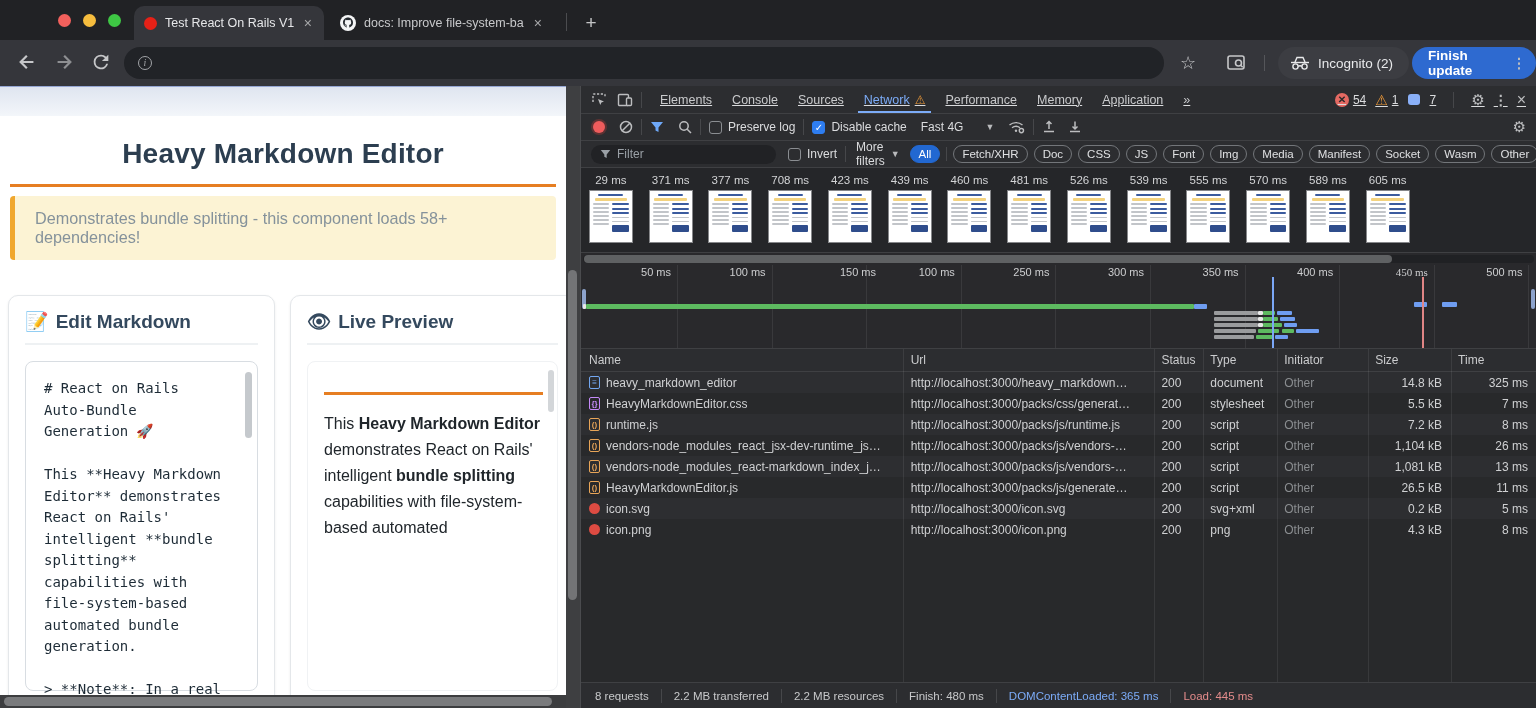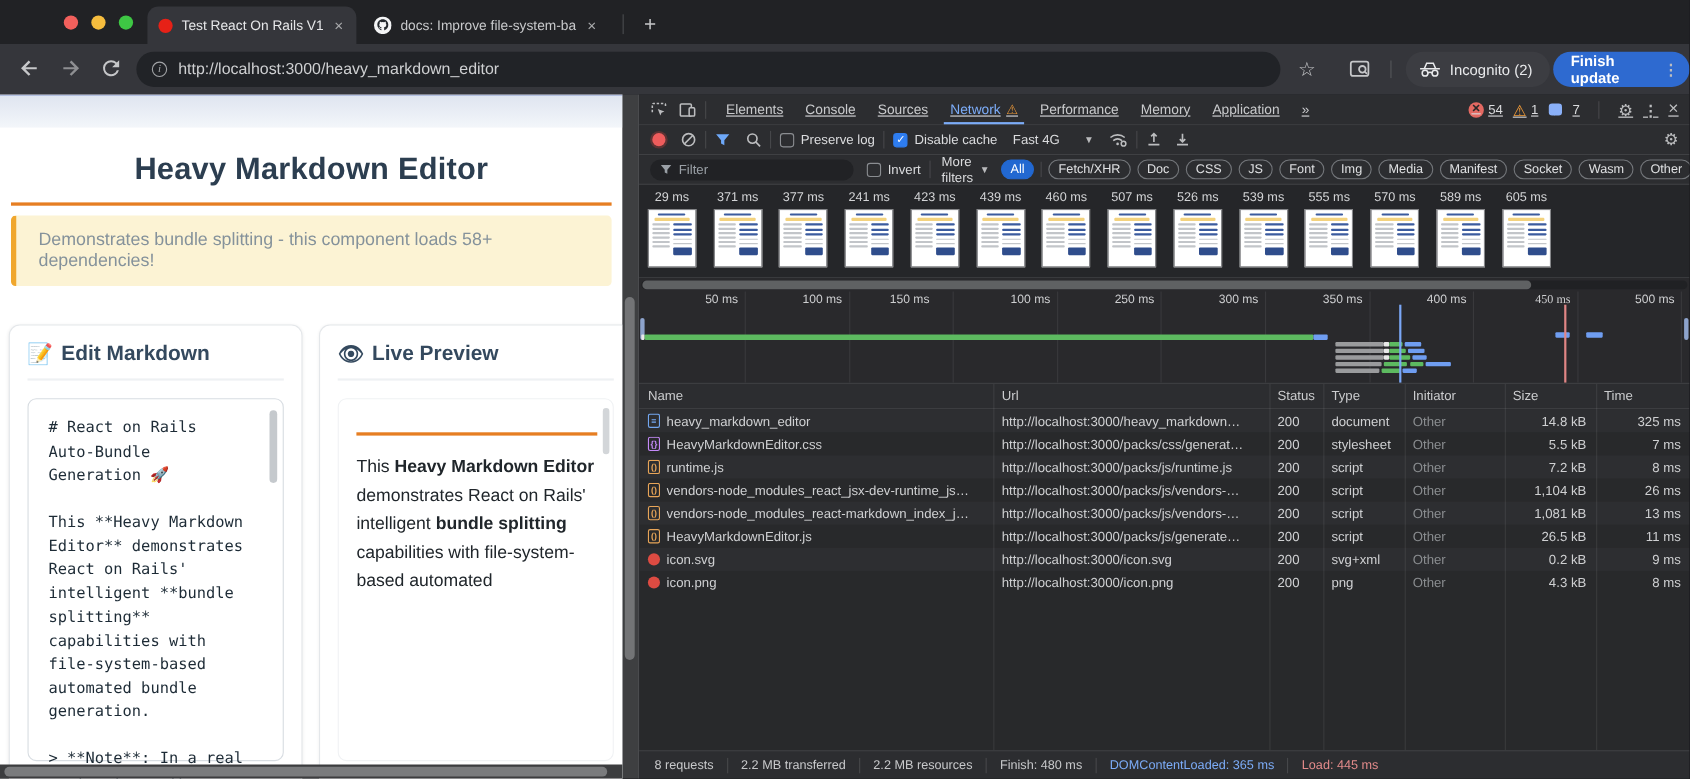--- a/index.html
+++ b/index.html
@@ -188,21 +188,20 @@
           <path d="M5 13h11.2l-4.9 4.9 1.7 1.7L20.6 12 13 4.4l-1.7 1.7L16.2 11H5z"></path>
         </svg>
     </span>
     <span class="navbtn" style="left:90px">
       <svg viewBox="0 0 24 24" fill="#c6c7c9">
           <path d="M17.65 6.35A7.95 7.95 0 0 0 12 4a8 8 0 1 0 7.73 10h-2.08A6 6 0 1 1 12 6c1.66 0 3.14.69 4.22 1.78L13 11h7V4l-2.35 2.35z"></path>
         </svg>
     </span>
     <div class="omnibox">
       <span class="infoicon">i</span>
-      <span>http://localhost:3000/heavy_markdown_editor</span>
     </div>
     <span class="rightbtn" style="left:1180px; font-size:18px;">☆</span>
     <span class="rightbtn" style="left:1226px; top:14px;">
       <svg width="20" height="18" viewBox="0 0 20 18" fill="none" stroke="#c6c7c9" stroke-width="1.6">
         <rect x="2" y="2" width="16" height="13" rx="2"></rect>
           <circle cx="12.5" cy="9" r="3"></circle>
           <path d="M14.7 11.2l2 2"></path>
       </svg>
     </span>
     <div class="tbdiv"></div>
@@ -470,21 +469,21 @@
                 <div class="fl navy" style="height: 2px; margin-bottom: 2.5px;"></div>
                 <div class="fl navy" style="height: 2px; margin-bottom: 2.5px;"></div>
                 <div class="fl gray" style="height: 1.5px; margin-bottom: 2.5px;"></div>
                 <div class="fl gray" style="height: 1.5px; margin-bottom: 2.5px;"></div>
                 <div class="fl block" style="height: 7px; margin-top: 1px;"></div>
               </div>
             </div>
           </div>
         </div>
         <div class="frame">
-          <div class="ftime">241 ms</div>
+          <div class="ftime">708 ms</div>
           <div class="fthumb">
             <div class="fl navy" style="height: 2px; width: 70%; margin: 1px auto 0px;"></div>
             <div class="fl yellow" style="height: 3px; width: 90%; margin: 2px auto 0px;"></div>
             <div class="fcols">
               <div class="fcol">
                 <div class="fl gray" style="height: 1.5px; margin-bottom: 2.5px;"></div>
                 <div class="fl gray" style="height: 1.5px; margin-bottom: 2.5px;"></div>
                 <div class="fl gray" style="height: 1.5px; margin-bottom: 2.5px;"></div>
                 <div class="fl gray" style="height: 1.5px; margin-bottom: 2.5px;"></div>
                 <div class="fl gray" style="height: 1.5px; margin-bottom: 2.5px;"></div>
@@ -570,21 +569,21 @@
                 <div class="fl navy" style="height: 2px; margin-bottom: 2.5px;"></div>
                 <div class="fl navy" style="height: 2px; margin-bottom: 2.5px;"></div>
                 <div class="fl gray" style="height: 1.5px; margin-bottom: 2.5px;"></div>
                 <div class="fl gray" style="height: 1.5px; margin-bottom: 2.5px;"></div>
                 <div class="fl block" style="height: 7px; margin-top: 1px;"></div>
               </div>
             </div>
           </div>
         </div>
         <div class="frame">
-          <div class="ftime">507 ms</div>
+          <div class="ftime">481 ms</div>
           <div class="fthumb">
             <div class="fl navy" style="height: 2px; width: 70%; margin: 1px auto 0px;"></div>
             <div class="fl yellow" style="height: 3px; width: 90%; margin: 2px auto 0px;"></div>
             <div class="fcols">
               <div class="fcol">
                 <div class="fl gray" style="height: 1.5px; margin-bottom: 2.5px;"></div>
                 <div class="fl gray" style="height: 1.5px; margin-bottom: 2.5px;"></div>
                 <div class="fl gray" style="height: 1.5px; margin-bottom: 2.5px;"></div>
                 <div class="fl gray" style="height: 1.5px; margin-bottom: 2.5px;"></div>
                 <div class="fl gray" style="height: 1.5px; margin-bottom: 2.5px;"></div>
@@ -757,21 +756,21 @@
       <div class="ovscroll">
           <div class="thumb"></div>
         </div>
       <div class="handle" style="left:1px"></div>
       <div class="handle" style="right:1px"></div>
     <div class="gridline" style="left: 96px;"></div>
         <div class="ruler-label" style="left: 34px;">50 ms</div>
         <div class="gridline" style="left: 190.6px;"></div>
         <div class="ruler-label" style="left: 128.6px;">100 ms</div>
         <div class="gridline" style="left: 285.2px;"></div>
-        <div class="ruler-label" style="left: 208px;">150 ms</div>
+        <div class="ruler-label" style="left: 239px;">150 ms</div>
         <div class="gridline" style="left: 379.8px;"></div>
         <div class="ruler-label" style="left: 317.8px;">100 ms</div>
         <div class="gridline" style="left: 474.4px;"></div>
         <div class="ruler-label" style="left: 412.4px;">250 ms</div>
         <div class="gridline" style="left: 569px;"></div>
         <div class="ruler-label" style="left: 507px;">300 ms</div>
         <div class="gridline" style="left: 663.6px;"></div>
         <div class="ruler-label" style="left: 601.6px;">350 ms</div>
         <div class="gridline" style="left: 758.2px;"></div>
         <div class="ruler-label" style="left: 696.2px;">400 ms</div>
@@ -893,21 +892,21 @@
           <div class="trow">
             <div class="td namecell" style="width: 322px;">
               <div class="fico image"></div>
               <span style="overflow: hidden; text-overflow: ellipsis; white-space: nowrap;">icon.svg</span>
             </div>
             <div class="td " style="width: 251px;">http://localhost:3000/icon.svg</div>
             <div class="td " style="width: 49px;">200</div>
             <div class="td " style="width: 74px;">svg+xml</div>
             <div class="td dim" style="width: 91px;">Other</div>
             <div class="td num" style="width: 83px;">0.2 kB</div>
-            <div class="td num" style="width: 86px;">9 ms</div>
+            <div class="td num" style="width: 86px;">5 ms</div>
           </div>
           <div class="trow">
             <div class="td namecell" style="width: 322px;">
               <div class="fico image"></div>
               <span style="overflow: hidden; text-overflow: ellipsis; white-space: nowrap;">icon.png</span>
             </div>
             <div class="td " style="width: 251px;">http://localhost:3000/icon.png</div>
             <div class="td " style="width: 49px;">200</div>
             <div class="td " style="width: 74px;">png</div>
             <div class="td dim" style="width: 91px;">Other</div>

